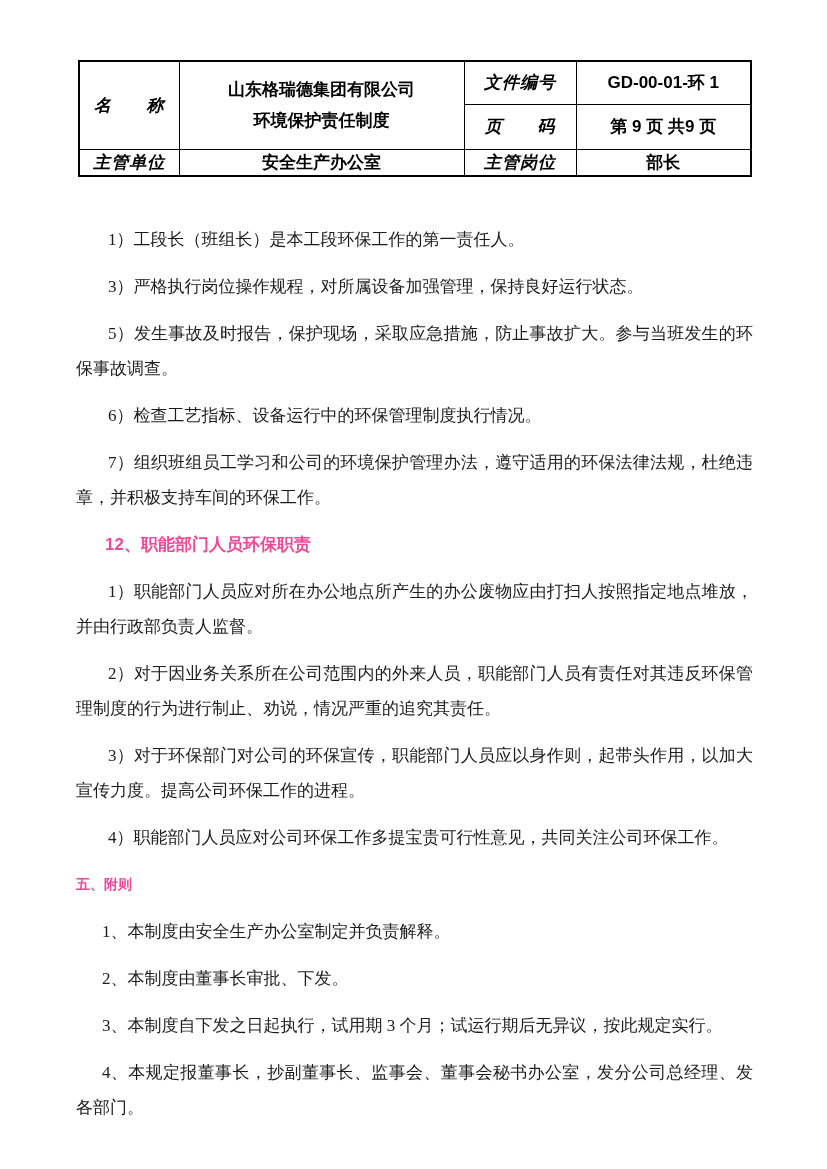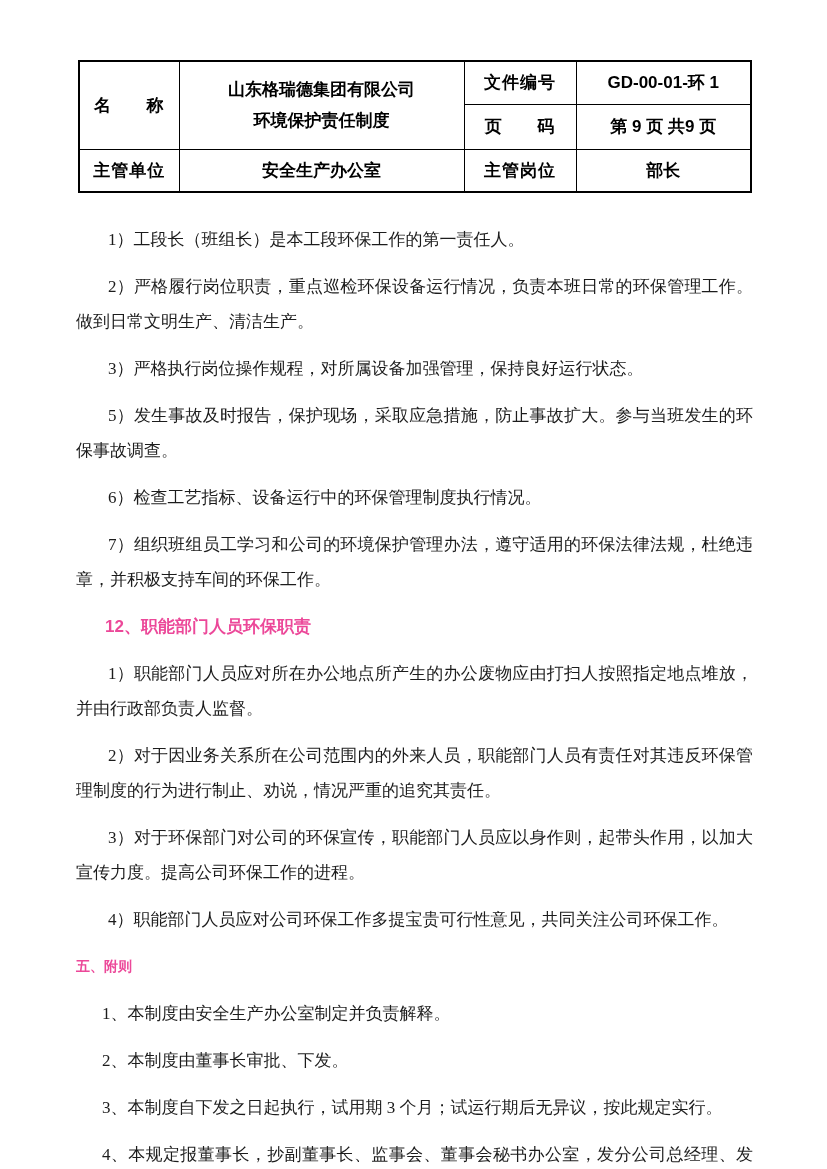--- a/index.html
+++ b/index.html
@@ -31,25 +31,25 @@
     font-size: 17px;
     color: #000;
   }
   table.doc-table td {
     border: 1px solid #000;
     text-align: center;
     vertical-align: middle;
     padding: 0;
     overflow: hidden;
   }
-  td.cell-label { white-space: pre; letter-spacing: 1px; }
+  td.cell-label { white-space: pre; letter-spacing: 1px; font-style: italic; }
   .company-line { line-height: 31px; }
   .row-a { height: 43px; }
   .row-b { height: 45px; }
-  .row-c { height: 43px; }
+  .row-c { height: 27px; }
 
   
   .content {
     position: absolute;
     left: 64px;
     top: 210px;
     width: 701px;
     font-size: 17px;
     line-height: 35px;
     text-align: justify;
@@ -106,21 +106,20 @@
       <td class="cell-label">主管单位</td>
       <td>安全生产办公室</td>
       <td class="cell-label">主管岗位</td>
       <td>部长</td>
     </tr>
   </tbody>
     </table>
 
   <div class="content">
     <p>1）工段长（班组长）是本工段环保工作的第一责任人。</p>
-    <p>2）严格履行岗位职责，重点巡检环保设备运行情况，负责本班日常的环保管理工作。做到日常文明生产、清洁生产。</p>
     <p>3）严格执行岗位操作规程，对所属设备加强管理，保持良好运行状态。</p>
     <p>5）发生事故及时报告，保护现场，采取应急措施，防止事故扩大。参与当班发生的环保事故调查。</p>
     <p>6）检查工艺指标、设备运行中的环保管理制度执行情况。</p>
     <p>7）组织班组员工学习和公司的环境保护管理办法，遵守适用的环保法律法规，杜绝违章，并积极支持车间的环保工作。</p>
 
     <p class="heading">12、职能部门人员环保职责</p>
 
     <p>1）职能部门人员应对所在办公地点所产生的办公废物应由打扫人按照指定地点堆放，并由行政部负责人监督。</p>
     <p>2）对于因业务关系所在公司范围内的外来人员，职能部门人员有责任对其违反环保管理制度的行为进行制止、劝说，情况严重的追究其责任。</p>
     <p>3）对于环保部门对公司的环保宣传，职能部门人员应以身作则，起带头作用，以加大宣传力度。提高公司环保工作的进程。</p>

